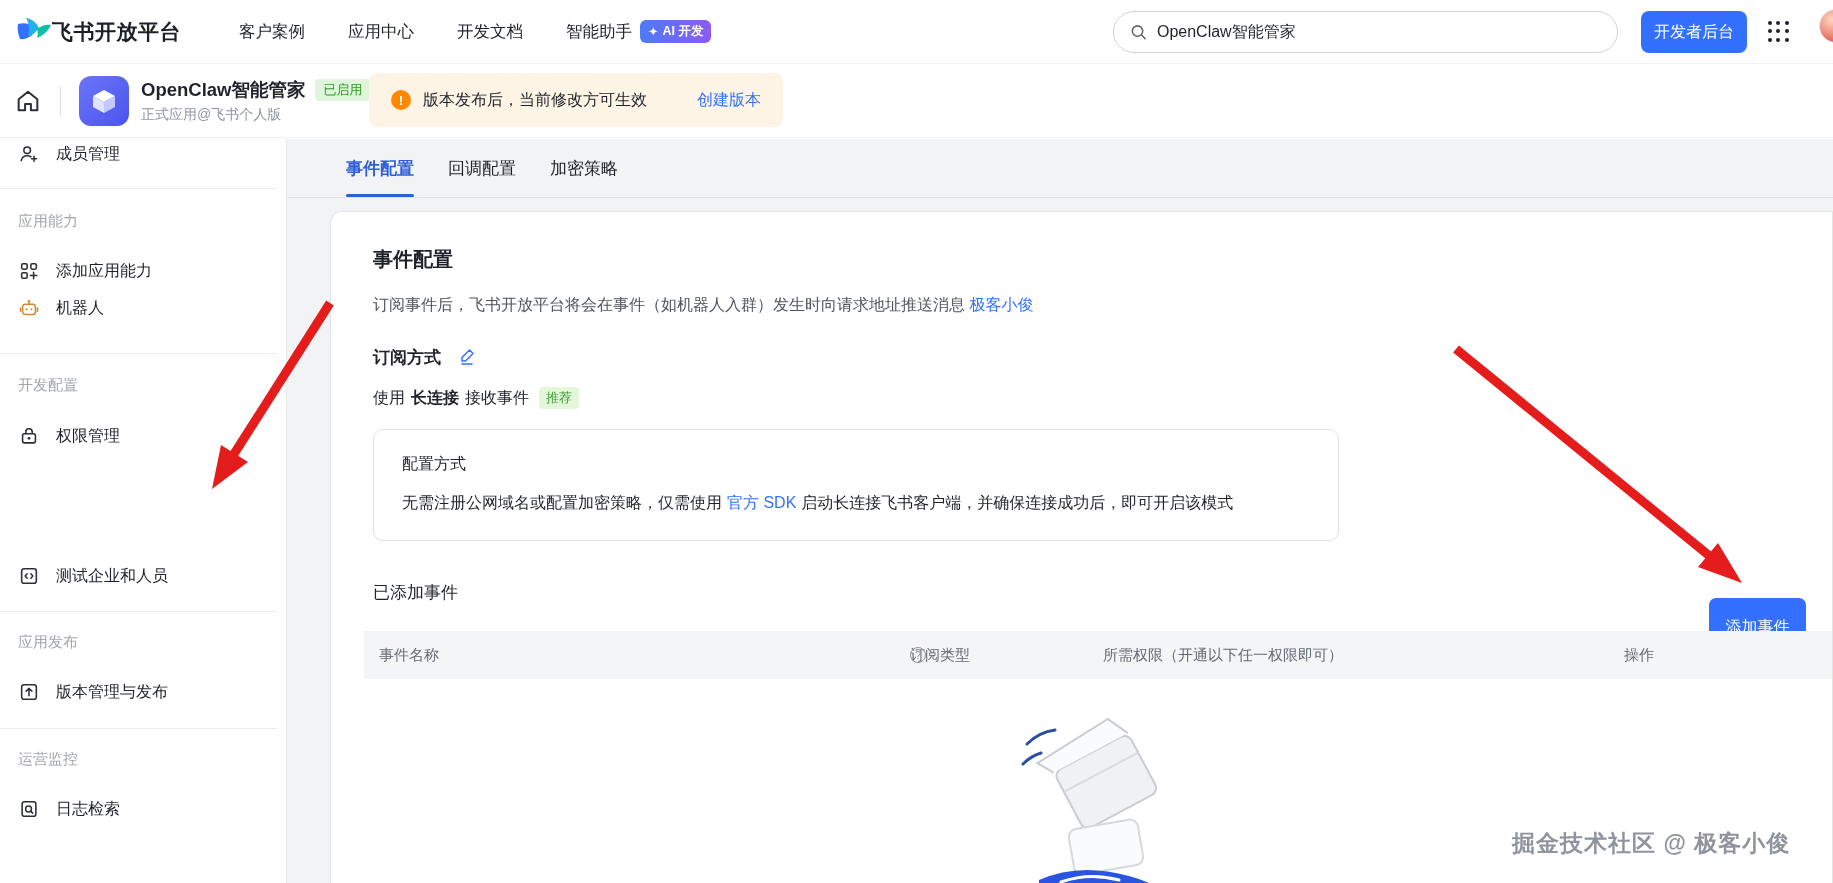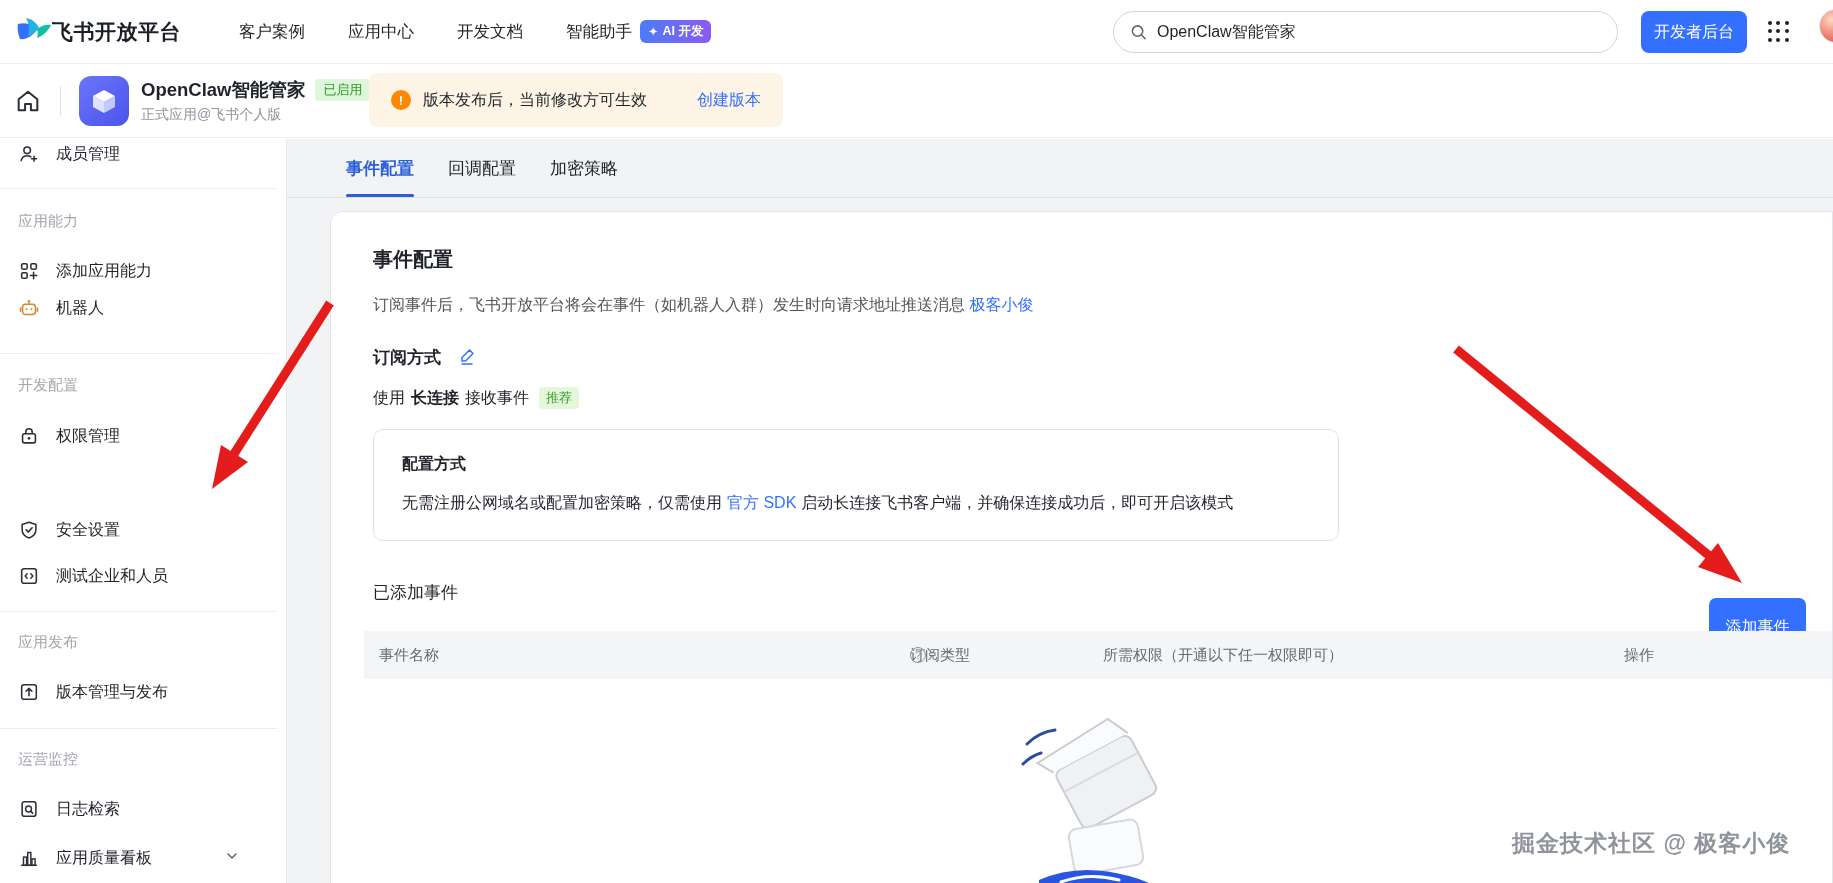--- a/index.html
+++ b/index.html
@@ -53,21 +53,21 @@
   .card{position:absolute;left:43px;top:72px;right:0;bottom:-20px;background:#fff;border:1px solid #e3e5e8;border-radius:12px 0 0 0;padding:34px 0 0 42px;}
   .h1{font-size:20px;font-weight:700;color:#1f2329;}
   .desc{margin-top:22px;font-size:16px;color:#51565d;}
   .link{color:#3370ff;cursor:pointer;}
   .sub-row{margin-top:30px;display:flex;align-items:flex-start;gap:16px;}
   .sub-title{font-size:17px;font-weight:700;}
   .mode-row{margin-top:18px;font-size:16px;display:flex;align-items:center;}
   .mode-bold{font-weight:700;margin:0 6px;}
   .badge-rec{background:#e4f7da;color:#3c9d2f;font-size:13px;padding:2px 7px;border-radius:4px;margin-left:10px;}
   .cfg-box{margin-top:20px;width:966px;border:1px solid #dfe1e5;border-radius:10px;padding:24px 28px 26px 28px;}
-  .cfg-title{font-size:16px;font-weight:700;}
+  .cfg-title{font-size:16px;font-weight:400;}
   .cfg-text{margin-top:18px;font-size:16px;color:#1f2329;}
   .cfg-text .link{margin:0 5px;}
   .added-title{margin-top:40px;font-size:17px;font-weight:400;}
   .add-btn{position:absolute;right:26px;top:386px;width:97px;height:58px;background:#3370ff;color:#fff;font-size:16px;border:none;border-radius:7px;cursor:pointer;font-family:inherit;}
   .thead{margin-top:27px;margin-left:-9px;height:48px;background:#f4f5f7;position:relative;font-size:15px;color:#646a73;}
   .thead span{position:absolute;top:50%;transform:translateY(-50%);white-space:nowrap;display:flex;align-items:center;gap:6px;}
   .th1{left:15px;} .th2{left:546px;} .th3{left:739px;} .th4{left:1260px;}
   .help-ic{width:16px;height:16px;border:1px solid #8f959e;border-radius:50%;color:#8f959e;font-size:11px;display:inline-flex;align-items:center;justify-content:center;}
   .empty-illu{position:absolute;left:678px;top:500px;}
   .watermark{position:absolute;left:1512px;top:828px;font-size:23px;font-weight:700;color:#8f949c;letter-spacing:1px;z-index:20;}
@@ -192,29 +192,20 @@
     <div class="sb-row" style="top:274px">
       <span class="ic">
         <svg width="22" height="22" viewBox="0 0 24 24">
             <rect x="5" y="9.5" width="14" height="10" rx="2" fill="none" stroke="#2b2f36" stroke-width="1.7"></rect>
             <path d="M8.5 9.5 V7.5 C8.5 5.5 10 4 12 4 C14 4 15.5 5.5 15.5 7.5 V9.5" fill="none" stroke="#2b2f36" stroke-width="1.7"></path>
             <circle cx="12" cy="14.5" r="1.5" fill="#2b2f36"></circle>
           </svg>
       </span>
       <span>权限管理</span>
     </div>
-    <div class="sb-row" style="top:368px">
-      <span class="ic">
-        <svg width="22" height="22" viewBox="0 0 24 24">
-            <path d="M12 3.5 L19.5 6 V11.5 C19.5 16 16.5 19.3 12 20.8 C7.5 19.3 4.5 16 4.5 11.5 V6 Z" fill="none" stroke="#2b2f36" stroke-width="1.7" stroke-linejoin="round"></path>
-            <path d="M8.8 11.8 L11.2 14.2 L15.4 9.6" fill="none" stroke="#2b2f36" stroke-width="1.7" stroke-linecap="round"></path>
-          </svg>
-      </span>
-      <span>安全设置</span>
-    </div>
     <div class="sb-row" style="top:414px">
       <span class="ic">
         <svg width="22" height="22" viewBox="0 0 24 24">
             <rect x="4" y="4" width="16" height="16" rx="2.5" fill="none" stroke="#2b2f36" stroke-width="1.7"></rect>
             <path d="M10 9.5 L7.8 12 L10 14.5 M14 9.5 L16.2 12 L14 14.5" fill="none" stroke="#2b2f36" stroke-width="1.6" stroke-linecap="round" stroke-linejoin="round"></path>
           </svg>
       </span>
       <span>测试企业和人员</span>
     </div>
     <div class="sb-div" style="top:472px"></div>
@@ -234,36 +225,20 @@
     <div class="sb-label" style="top:611px">运营监控</div>
     <div class="sb-row" style="top:647px">
       <span class="ic">
         <svg width="22" height="22" viewBox="0 0 24 24">
             <rect x="4.5" y="4" width="15" height="16" rx="2.5" fill="none" stroke="#2b2f36" stroke-width="1.7"></rect>
             <circle cx="11.5" cy="12" r="3.2" fill="none" stroke="#2b2f36" stroke-width="1.6"></circle>
             <line x1="13.8" y1="14.3" x2="16" y2="16.5" stroke="#2b2f36" stroke-width="1.6" stroke-linecap="round"></line>
           </svg>
       </span>
       <span>日志检索</span>
-    </div>
-    <div class="sb-row" style="top:696px">
-      <span class="ic">
-        <svg width="22" height="22" viewBox="0 0 24 24">
-            <path d="M4 20 H20" stroke="#2b2f36" stroke-width="1.7" stroke-linecap="round"></path>
-            <rect x="6" y="11" width="3.4" height="9" fill="none" stroke="#2b2f36" stroke-width="1.6"></rect>
-            <rect x="10.6" y="6" width="3.4" height="14" fill="none" stroke="#2b2f36" stroke-width="1.6"></rect>
-            <rect x="15.2" y="13" width="3.4" height="7" fill="none" stroke="#2b2f36" stroke-width="1.6"></rect>
-          </svg>
-      </span>
-      <span>应用质量看板</span>
-      <span class="sb-chevron">
-        <svg width="14" height="14" viewBox="0 0 14 14">
-            <path d="M3 5 L7 9 L11 5" fill="none" stroke="#646a73" stroke-width="1.6" stroke-linecap="round" stroke-linejoin="round"></path>
-          </svg>
-      </span>
     </div>
   </div>
 
   <div class="main">
     <div class="tabbar">
       <div class="tab active">事件配置</div>
       <div class="tab">回调配置</div>
       <div class="tab">加密策略</div>
     </div>
 

